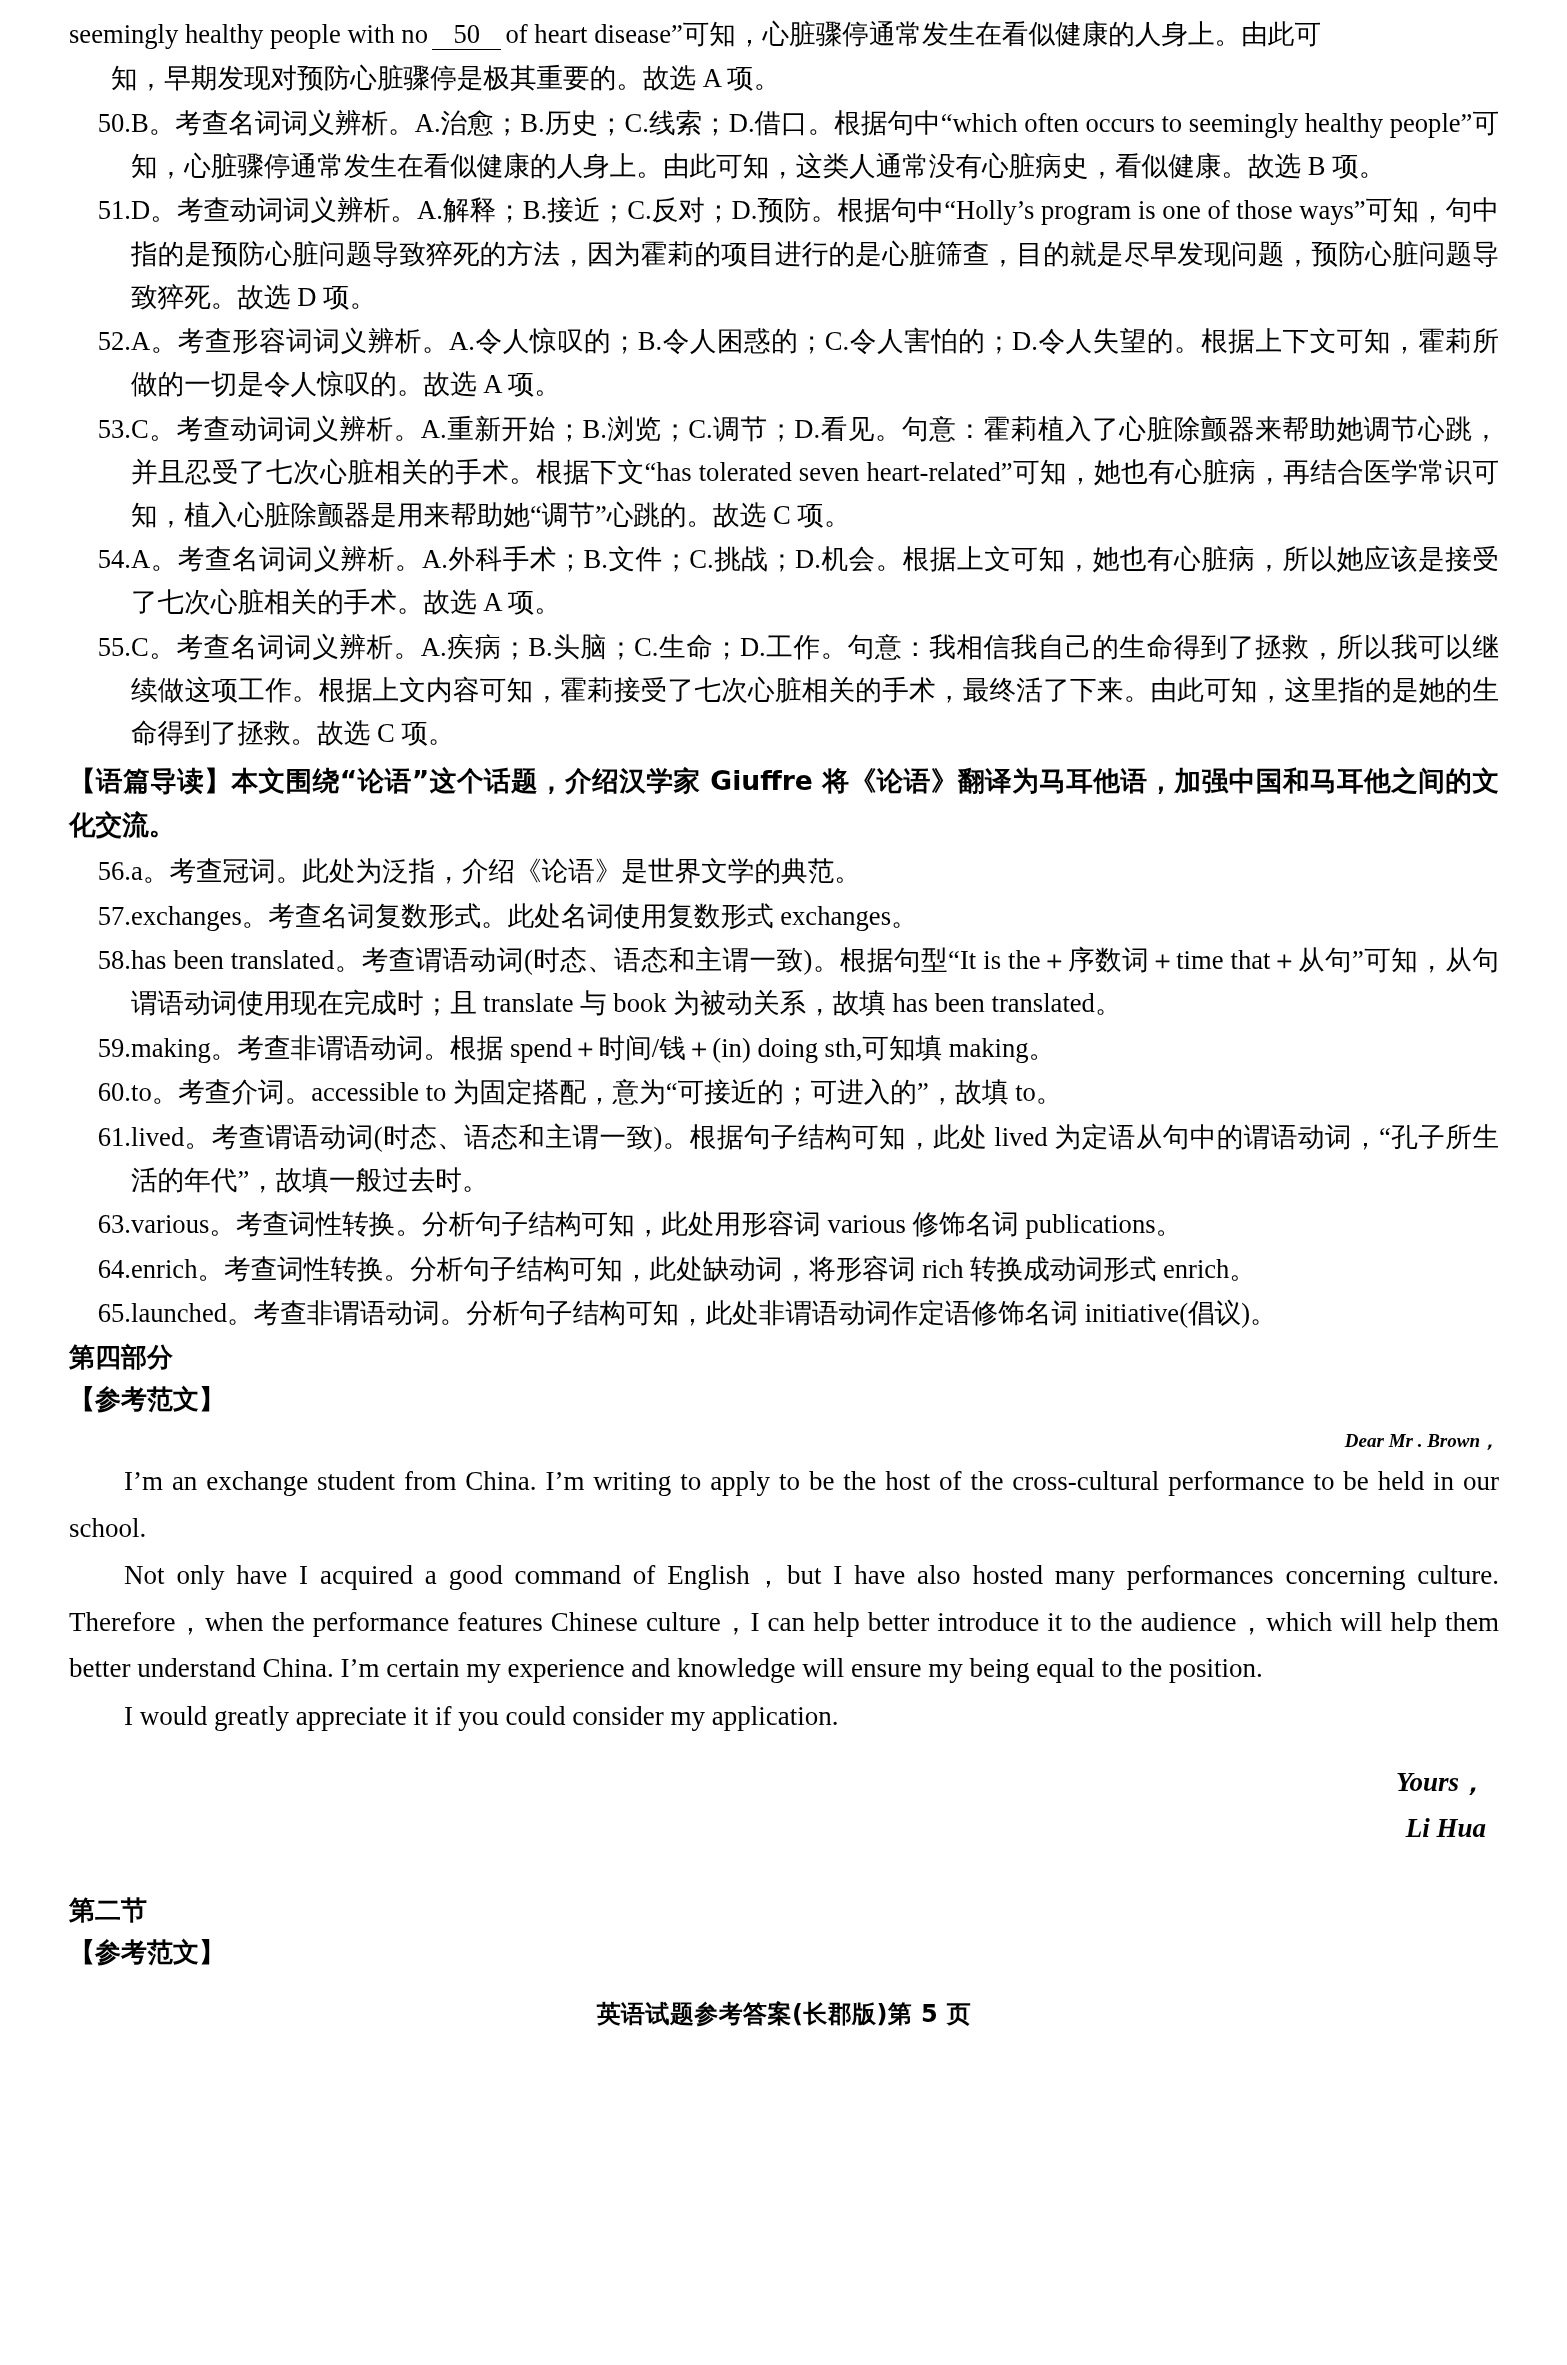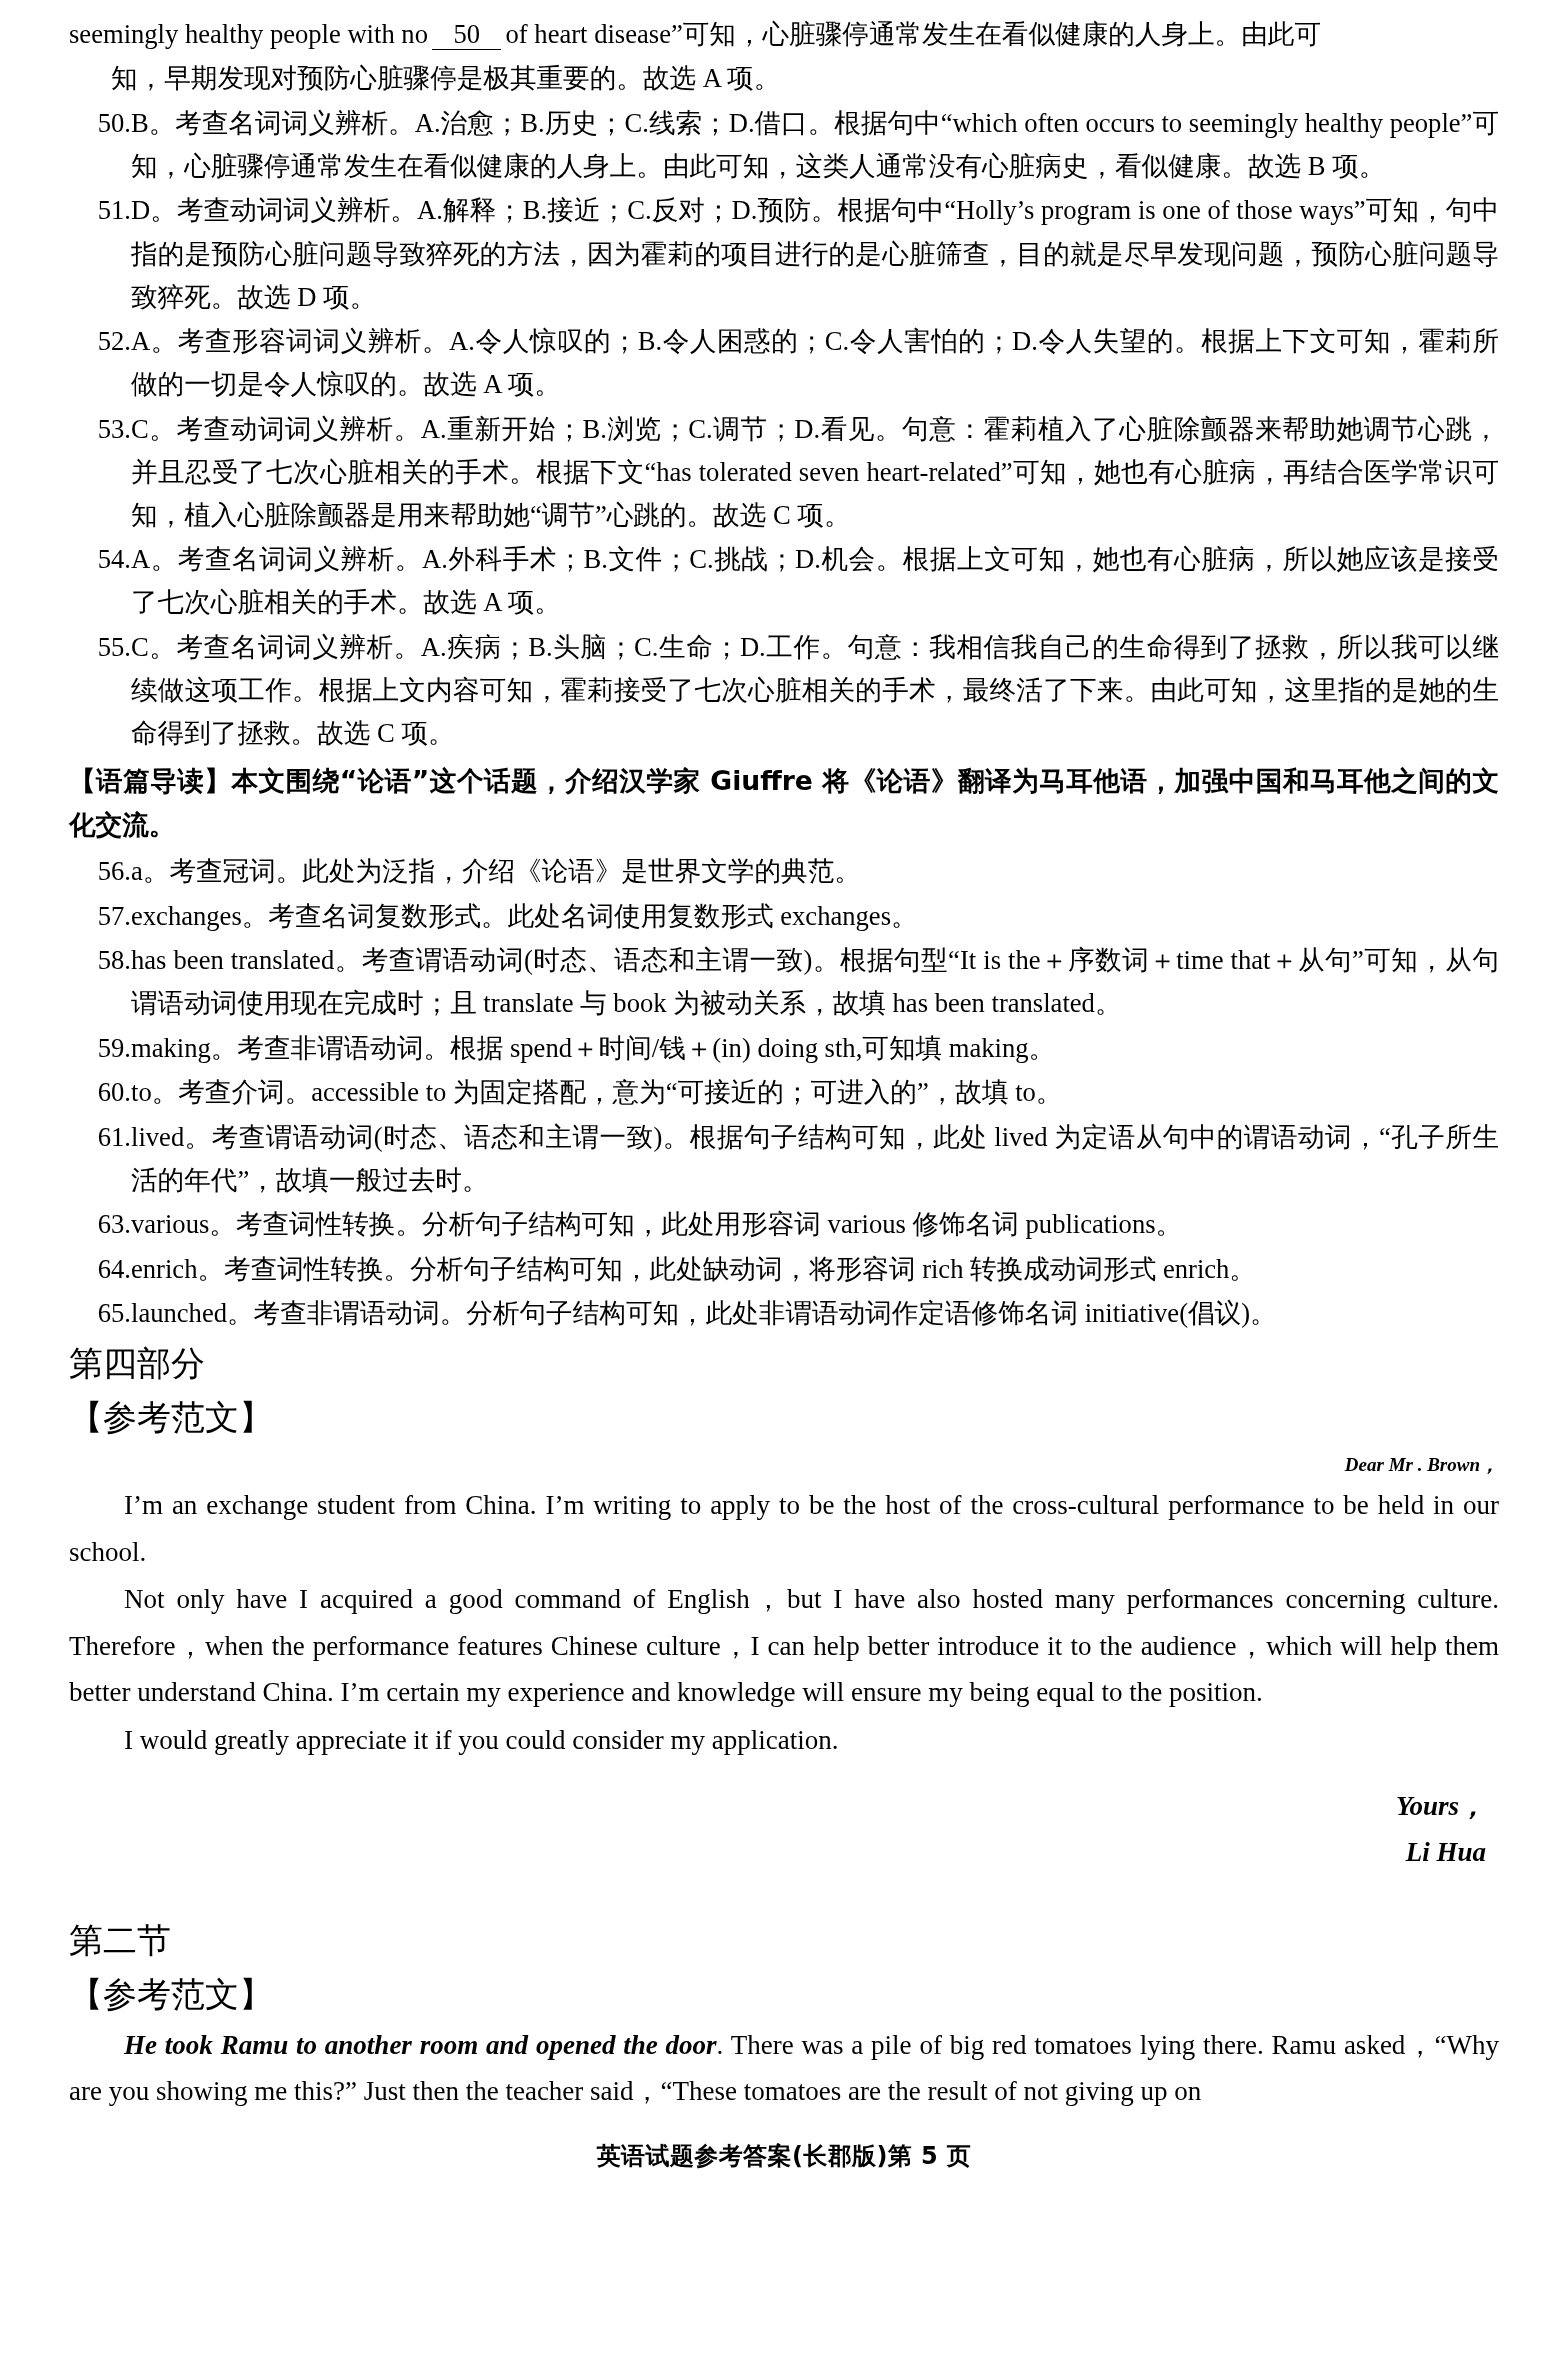--- a/index.html
+++ b/index.html
@@ -68,22 +68,22 @@
     text-justify: inter-ideograph;
     margin: 4.3px 0 2.9px 0;
   }
   .bold-cn {
     font-family: "DejaVu Sans", "Liberation Sans", sans-serif;
     font-weight: 700;
   }
 
   .section-head {
     font-family: "DejaVu Sans", "Liberation Sans", sans-serif;
-    font-weight: 400;
-    font-size: 34px;
+    font-weight: 700;
+    font-size: 26px;
     line-height: 1.5;
     margin: 2.9px 0 1.4px 0;
   }
 
   .essay-greeting {
     font-size: 19px;
     font-style: italic;
     font-weight: 700;
     line-height: 1.6;
     margin: 7.2px 0 1.4px 0;
@@ -213,20 +213,19 @@
 
   <div class="spacer-sm"></div>
   <div class="sign">Yours，</div>
   <div class="sign">Li Hua</div>
 
   <div class="spacer-md"></div>
 
   <div class="section-head">第二节</div>
   <div class="section-head">【参考范文】</div>
 
-  <div class="essay-para"><span class="ital">He took Ramu to another room and opened the door</span><span>. There was a pile of big red tomatoes lying there. Ramu asked，“Why are you showing me this?” Just then the teacher said，“These tomatoes are the result of not giving up on</span></div>
 
   <div class="footer">
     <span class="cn">英语试题参考答案(长郡版)第 5 页</span>
   </div>
 
 </div>
 
 
 </body></html>

